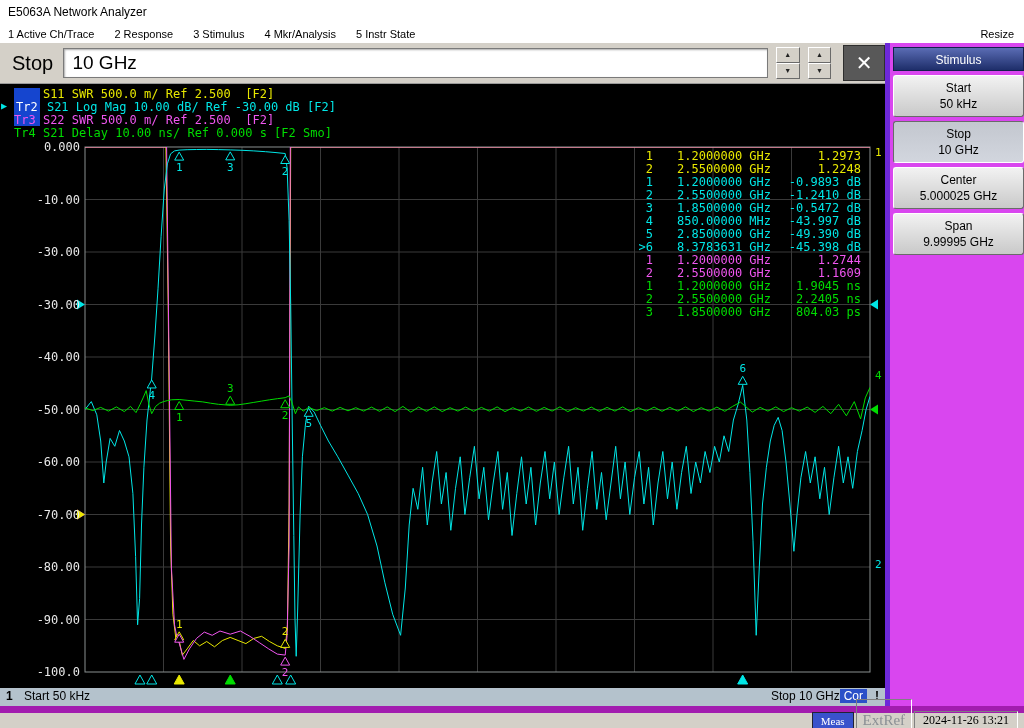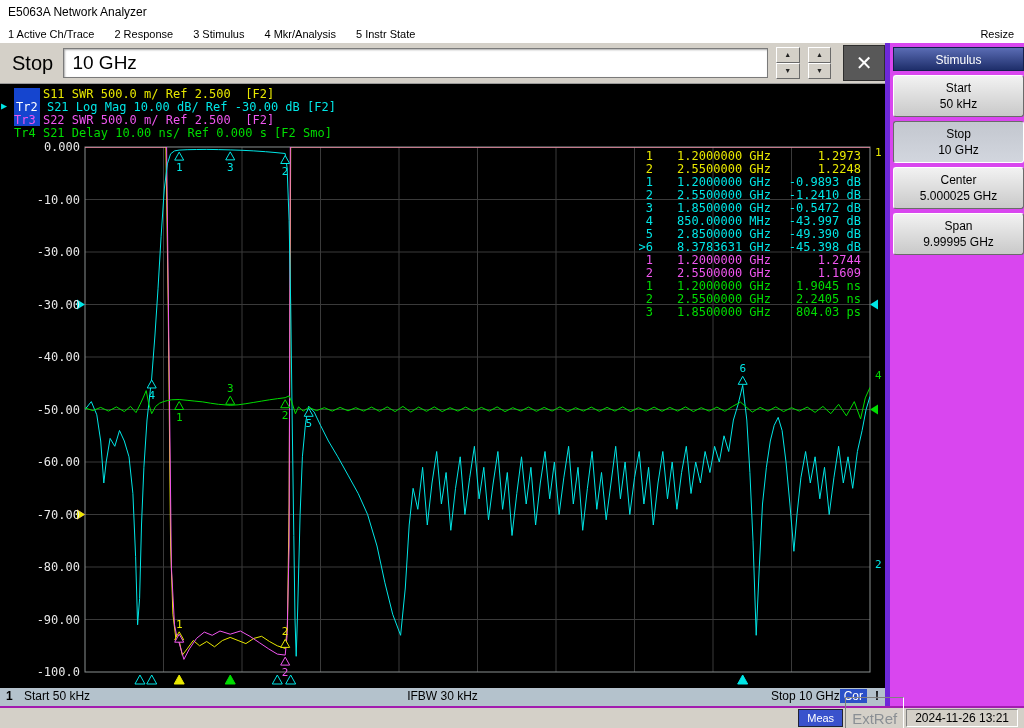--- a/index.html
+++ b/index.html
@@ -53,21 +53,21 @@
     color:#fff;font-size:12px;background:linear-gradient(#5a6cb4,#1e2e6a);border:1px solid #14204c;box-sizing:border-box;}
   .sk-btn{position:absolute;left:3px;width:131px;height:42px;box-sizing:border-box;text-align:center;
     font-size:12px;color:#000;background:linear-gradient(#f2f2f2,#c9c9c9);
     border:1px solid;border-color:#ffffff #6a6a6a #6a6a6a #ffffff;border-radius:3px;cursor:default;}
   .sk-btn .l1{margin-top:5px;}
   .sk-btn .l2{margin-top:2px;}
   .sk-btn.pressed{background:linear-gradient(#c3c7cf,#d2d6de);border-color:#6a6a6a #ffffff #ffffff #6a6a6a;}
   .sk-return{top:225px;height:32px;line-height:30px;}
 
   .taskbar{position:absolute;left:0;top:706px;width:1024px;height:22px;background:#d4d0c8;
-    border-top:2px solid #a21caf;box-sizing:border-box;display:flex;align-items:center;justify-content:flex-end;}
+    border-top:7px solid #a21caf;box-sizing:border-box;display:flex;align-items:center;justify-content:flex-end;font-family:Liberation Serif, serif;}
   .tb-meas{background:#3952cc;color:#fff;font-size:11px;padding:2px 8px;border:1px solid #223;margin-right:2px;}
   .tb-extref{color:#8a8f94;font-size:15px;padding:12px 6px;border:1px solid;border-color:#808080 #fff #fff #808080;margin-right:2px;}
   .tb-time{color:#000;font-size:12px;padding:1px 8px;border:1px solid;border-color:#808080 #fff #fff #808080;margin-right:6px;}
 </style>
 </head>
 <body>
 
 <div class="title-bar">E5063A Network Analyzer</div>
 
 <div class="menu-bar">
@@ -252,21 +252,20 @@
         <span class="mval">804.03 ps</span>
       </div>
     </div>
 </div>
 
 <div class="status-bar">
   <div class="sb-left">
     <span class="sb-chan">1</span>
     <span>Start 50 kHz</span>
   </div>
-  <div class="sb-center">IFBW 30 kHz</div>
   <div class="sb-right">
     <span>Stop 10 GHz</span>
     <span class="sb-cor">Cor</span>
     <span class="sb-alert">!</span>
   </div>
 </div>
 
 <div class="side-panel">
   <div class="sk-head">Stimulus</div>
   <div id="softkeys">

